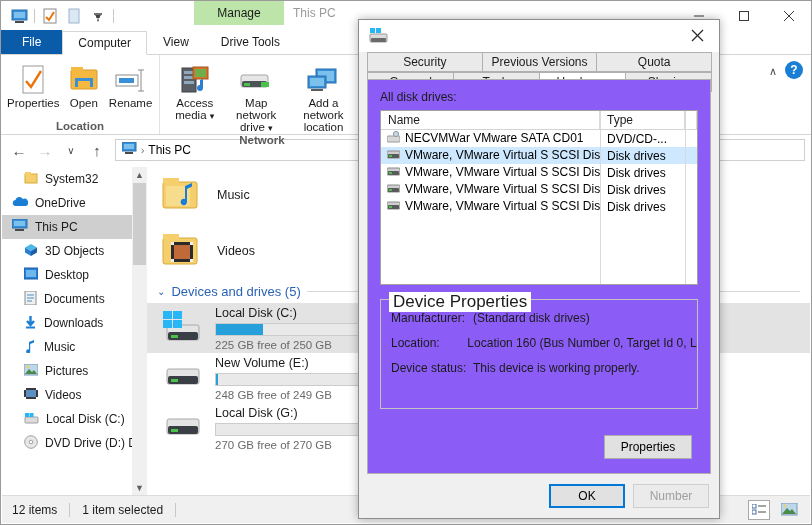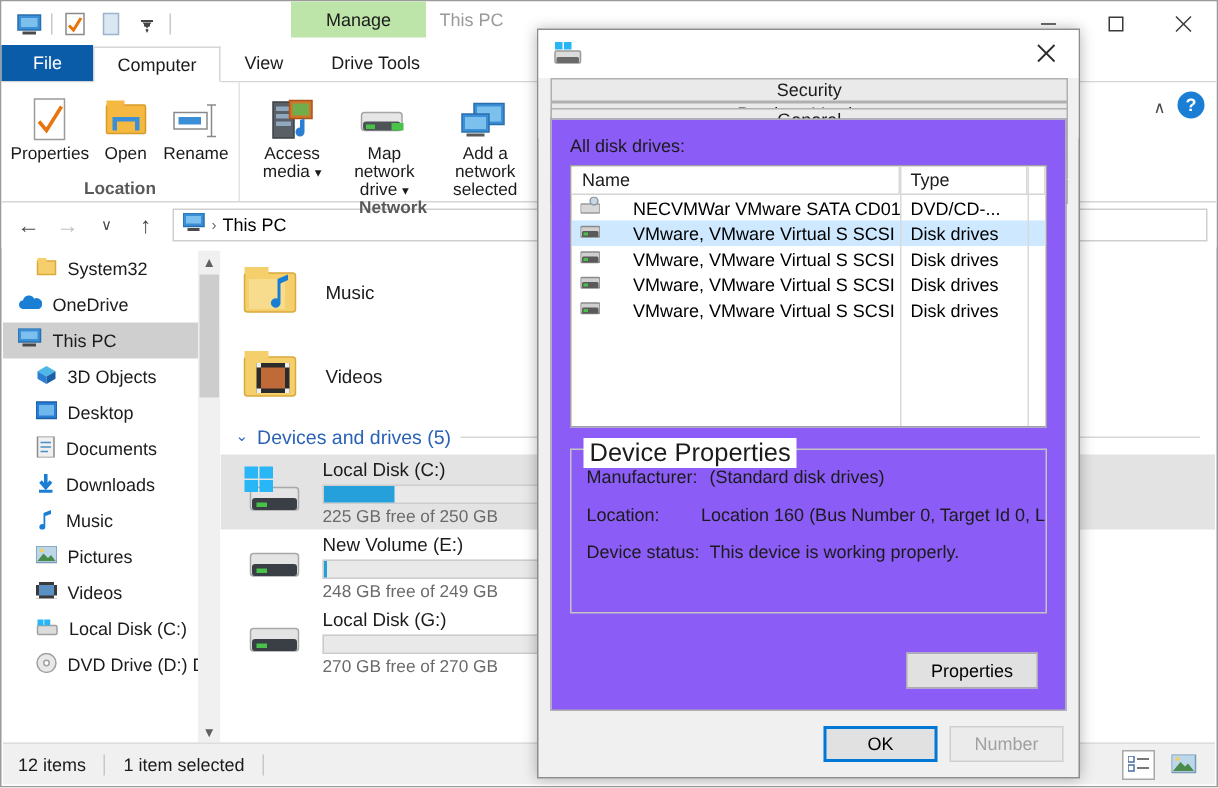--- a/index.html
+++ b/index.html
@@ -79,33 +79,33 @@
   .vbtn.act{border:1px solid #a8a8a8;background:#fff;}
 
   
   .dialog{position:absolute;left:358px;top:19px;width:362px;height:500px;background:#f0f0f0;
           border:1px solid #8d8d8d;box-shadow:0 0 9px rgba(0,0,0,.30);}
   .dlg-title{height:32px;display:flex;align-items:center;padding-left:10px;background:#fff;}
   .dlg-title .t{font-size:13.5px;color:#1b1b1b;margin-left:8px;}
   .dlg-close{position:absolute;right:0;top:0;width:44px;height:31px;display:flex;align-items:center;justify-content:center;color:#2a2a2a;}
 
   .tabs2{position:relative;height:40px;padding:0 8px;background:#f0f0f0;}
-  .trow{display:flex;height:20px;flex-direction:column;}
+  .trow{display:flex;height:20px;}
   .t2{flex:1;border:1px solid #b0b0b0;background:#eaeaea;display:flex;align-items:center;justify-content:center;
       font-size:12px;color:#1b1b1b;margin-right:-1px;}
   .t2.active{background:#fff;border-bottom-color:#fff;}
   .tabpage{position:absolute;left:8px;right:8px;top:59px;bottom:44px;background:#8b5cf6;border:1px solid #b0b0b0;}
 
   .alldrives{font-size:12px;padding:10px 0 6px 12px;color:#1b1b1b;}
   .listbox{margin:0 12px;height:175px;border:1px solid #a0a0a0;background:#fff;position:relative;overflow:hidden;}
   .lhdr{display:flex;height:19px;border-bottom:1px solid #d4d4d4;background:#fff;}
   .lhdr div{font-size:12px;padding-left:7px;line-height:19px;border-right:1px solid #d9d9d9;color:#1b1b1b;}
   .lrow{display:flex;height:17px;align-items:center;font-size:12px;}
   .lrow.sel{background:#cde8ff;}
-  .lname{width:219px;display:flex;align-items:center;gap:22px;padding-left:6px;overflow:hidden;white-space:nowrap;}
+  .lname{width:219px;display:flex;gap:5px;padding-left:6px;overflow:hidden;white-space:nowrap;}
   .ltype{width:85px;padding-left:7px;}
 
   .gbox{margin:14px 12px 0 12px;border:1px solid #c3c3c3;position:relative;height:110px;}
   .gleg{position:absolute;top:-8px;left:8px;background:#fff;padding:0 4px;font-size:17px;color:#1b1b1b;}
   .prow{display:flex;font-size:12px;padding-left:10px;margin-top:11px;}
   .pk{width:82px;color:#1b1b1b;}
   .pv{color:#1b1b1b;white-space:nowrap;overflow:hidden;}
   .btn{border:1px solid #adadad;background:#e1e1e1;font-size:12px;display:flex;align-items:center;justify-content:center;}
   .btn.prim{border:2px solid #0078d7;background:#e1e1e1;}
   .btn.dis{color:#a0a0a0;background:#ebebeb;border-color:#cfcfcf;}
@@ -250,21 +250,21 @@
           <div class="ritem" style="width:72px">
             <div class="ico">
               <svg width="34" height="30">
                   <rect x="10" y="4" width="20" height="14" fill="#3a8fd6" stroke="#2a6fad"></rect>
                   <rect x="12" y="6" width="16" height="10" fill="#7cc0ee"></rect>
                   <rect x="2" y="11" width="18" height="12" fill="#3a8fd6" stroke="#2a6fad"></rect>
                   <rect x="4" y="13" width="14" height="8" fill="#7cc0ee"></rect>
                   <rect x="5" y="24" width="12" height="2" fill="#5a5a5a"></rect>
                 </svg>
             </div>
-            <div class="lbl">Add a network selected</div>
+            <div class="lbl">Add a network location</div>
           </div>
         </div>
         <div class="rgl">Network</div>
       </div>
 
       <div class="ribbon-right">
         <div style="color:#4a4a4a;font-size:11px;padding-top:4px;">∧</div>
         <div style="width:18px;height:18px;border-radius:50%;background:#1a7fd4;color:#fff;display:flex;align-items:center;justify-content:center;font-size:12px;font-weight:bold;">?</div>
       </div>
     </div>

